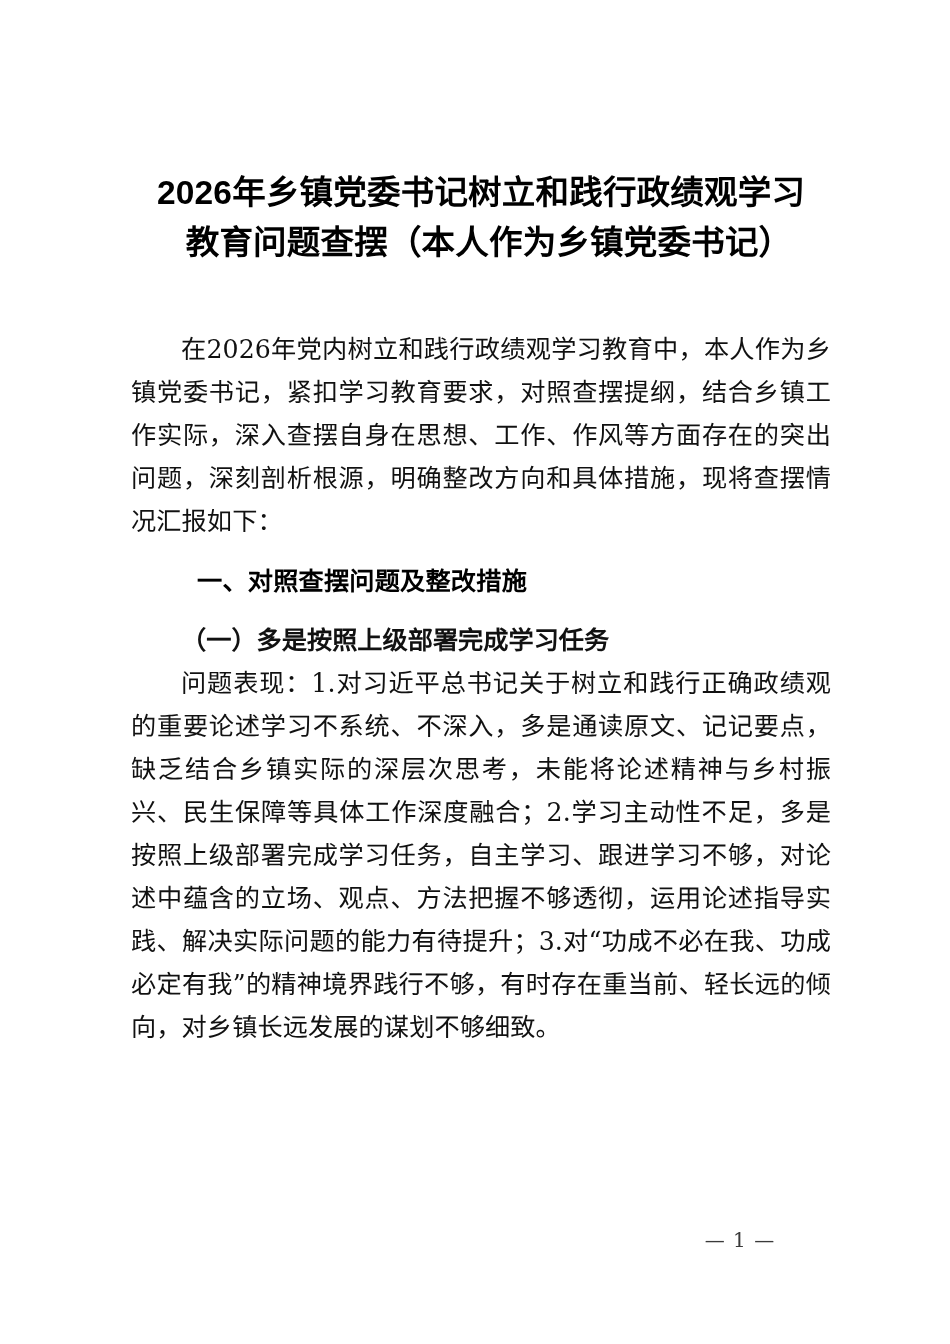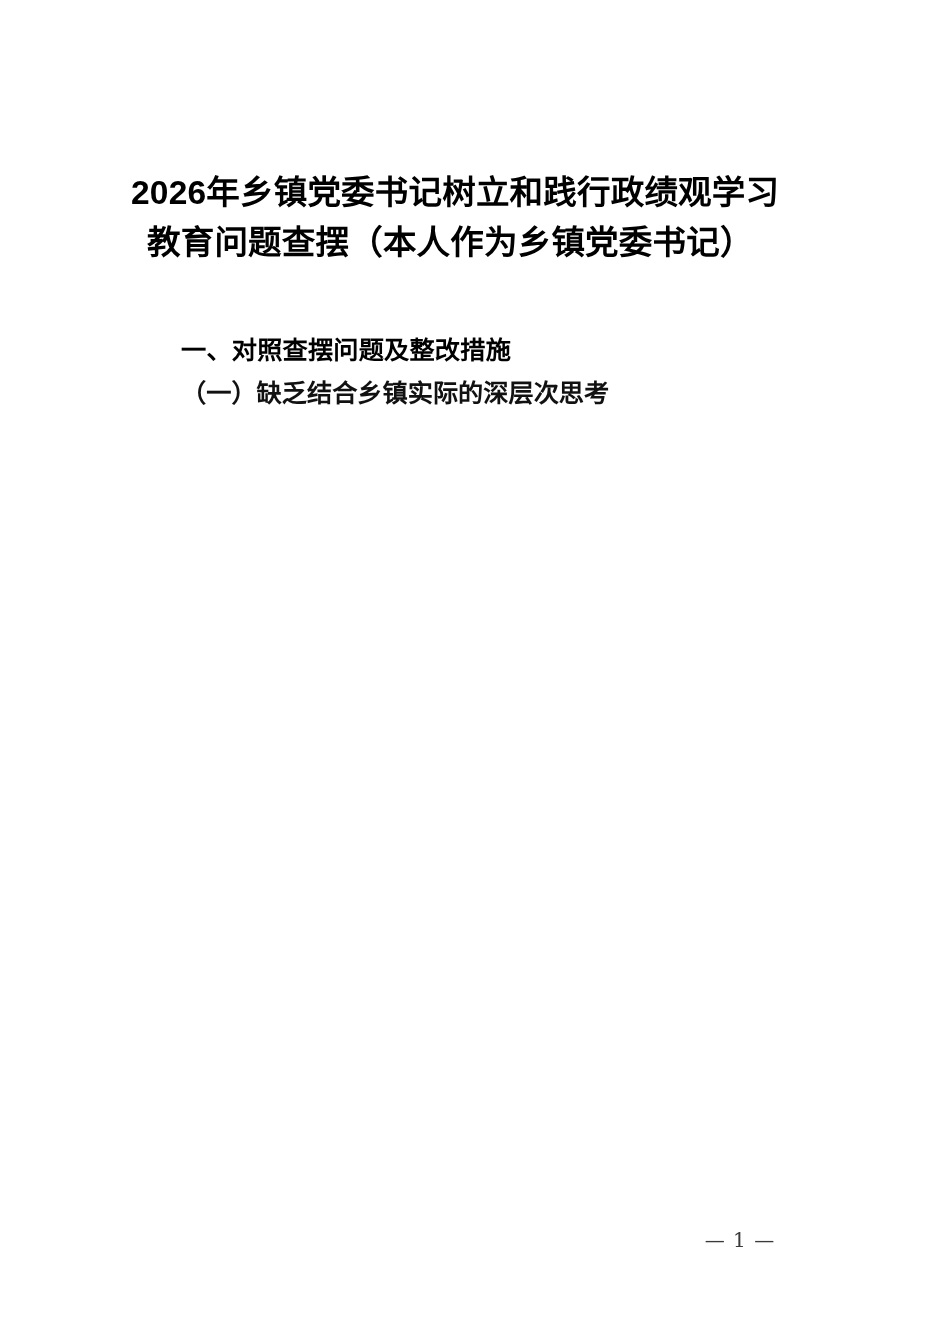--- a/index.html
+++ b/index.html
@@ -33,20 +33,21 @@
 
   
   .doc-title {
     margin: 0;
     padding-top: 168px;
     font-family: "Liberation Sans", "DejaVu Sans", sans-serif;
     font-weight: 700;
     font-size: 33.5px;
     line-height: 50px;
     letter-spacing: 0.2px;
+    text-align: center;
     color: #000000;
     width: 700px;
   }
   .doc-title .tl {
     display: block;
     white-space: nowrap;
   }
   .doc-title .tl-2 {
     padding-left: 16px;
   }
@@ -65,21 +66,21 @@
   }
   .para.indent {
     text-indent: 50px;
   }
 
   .lead-gap { height: 60px; }
   .gap-sm  { height: 1px; }
 
   
   .h1-cn {
-    margin: 0;
+    margin: 16px;
     font-family: "Liberation Sans", "DejaVu Sans", sans-serif;
     font-weight: 700;
     font-size: 25.2px;
     line-height: 43px;
     text-indent: 50px;
     color: #000000;
     letter-spacing: 0.2px;
   }
   .h2-cn {
     margin: 0;
@@ -111,27 +112,29 @@
 
   <div class="content">
 
     <h1 class="doc-title">
       <span class="tl tl-1">2026年乡镇党委书记树立和践行政绩观学习</span>
       <span class="tl tl-2">教育问题查摆（本人作为乡镇党委书记）</span>
     </h1>
 
     <div class="lead-gap"></div>
 
+    <p class="para indent">在2026年党内树立和践行政绩观学习教育中，本人作为乡镇党委书记，紧扣学习教育要求，对照查摆提纲，结合乡镇工作实际，深入查摆自身在思想、工作、作风等方面存在的突出问题，深刻剖析根源，明确整改方向和具体措施，现将查摆情况汇报如下：</p>
 
     <div class="gap-sm"></div>
 
     <h2 class="h1-cn">一、对照查摆问题及整改措施</h2>
 
-    <h3 class="h2-cn">（一）缺乏结合乡镇实际的深层次思考</h3>
+    <h3 class="h2-cn">（一）多是按照上级部署完成学习任务</h3>
 
+    <p class="para indent">问题表现：1.对习近平总书记关于树立和践行正确政绩观的重要论述学习不系统、不深入，多是通读原文、记记要点，缺乏结合乡镇实际的深层次思考，未能将论述精神与乡村振兴、民生保障等具体工作深度融合；2.学习主动性不足，多是按照上级部署完成学习任务，自主学习、跟进学习不够，对论述中蕴含的立场、观点、方法把握不够透彻，运用论述指导实践、解决实际问题的能力有待提升；3.对“功成不必在我、功成必定有我”的精神境界践行不够，有时存在重当前、轻长远的倾向，对乡镇长远发展的谋划不够细致。</p>
 
     <div class="gap-sm"></div>
 
 
   </div>
 
   <div class="page-number">— 1 —</div>
 
 </div>
 

